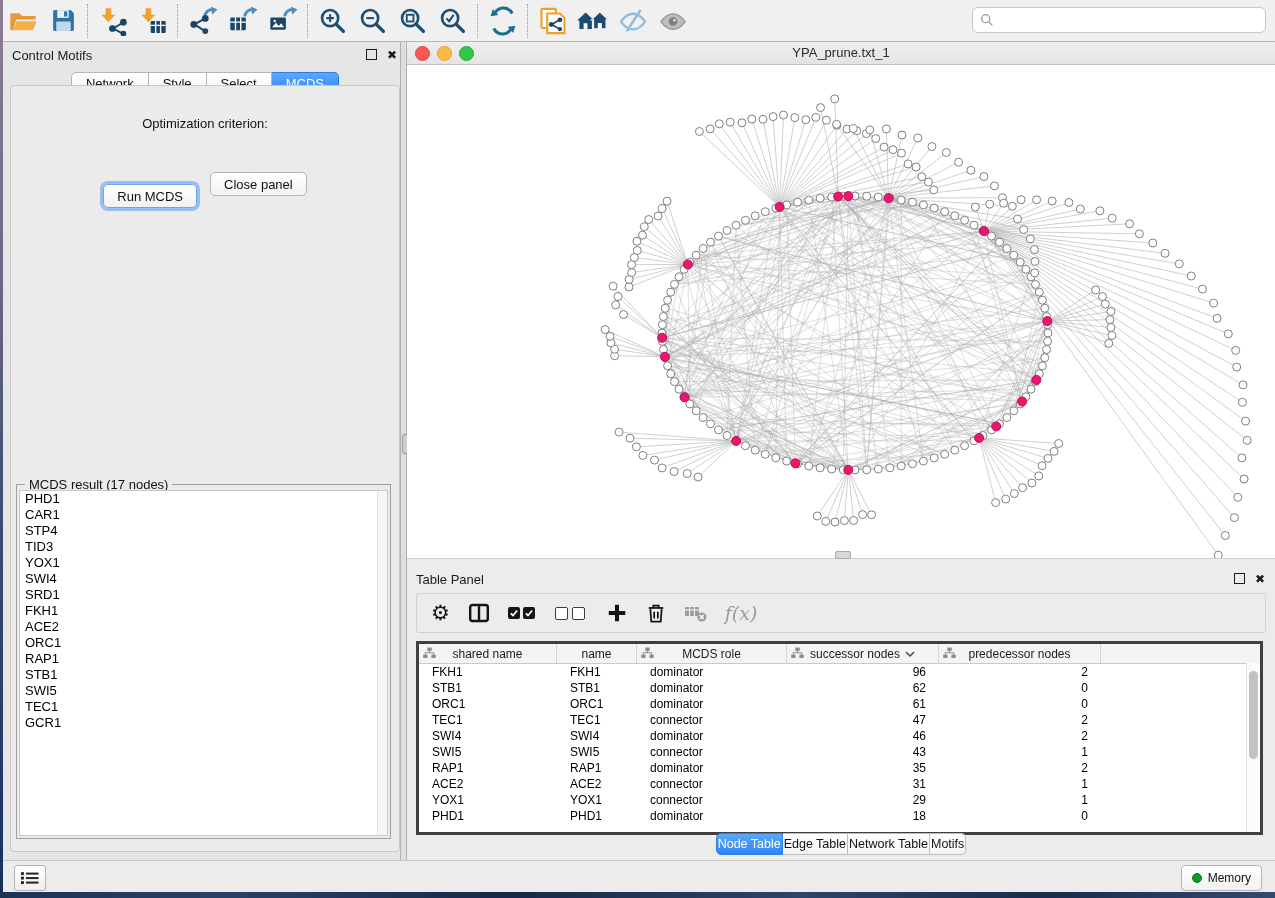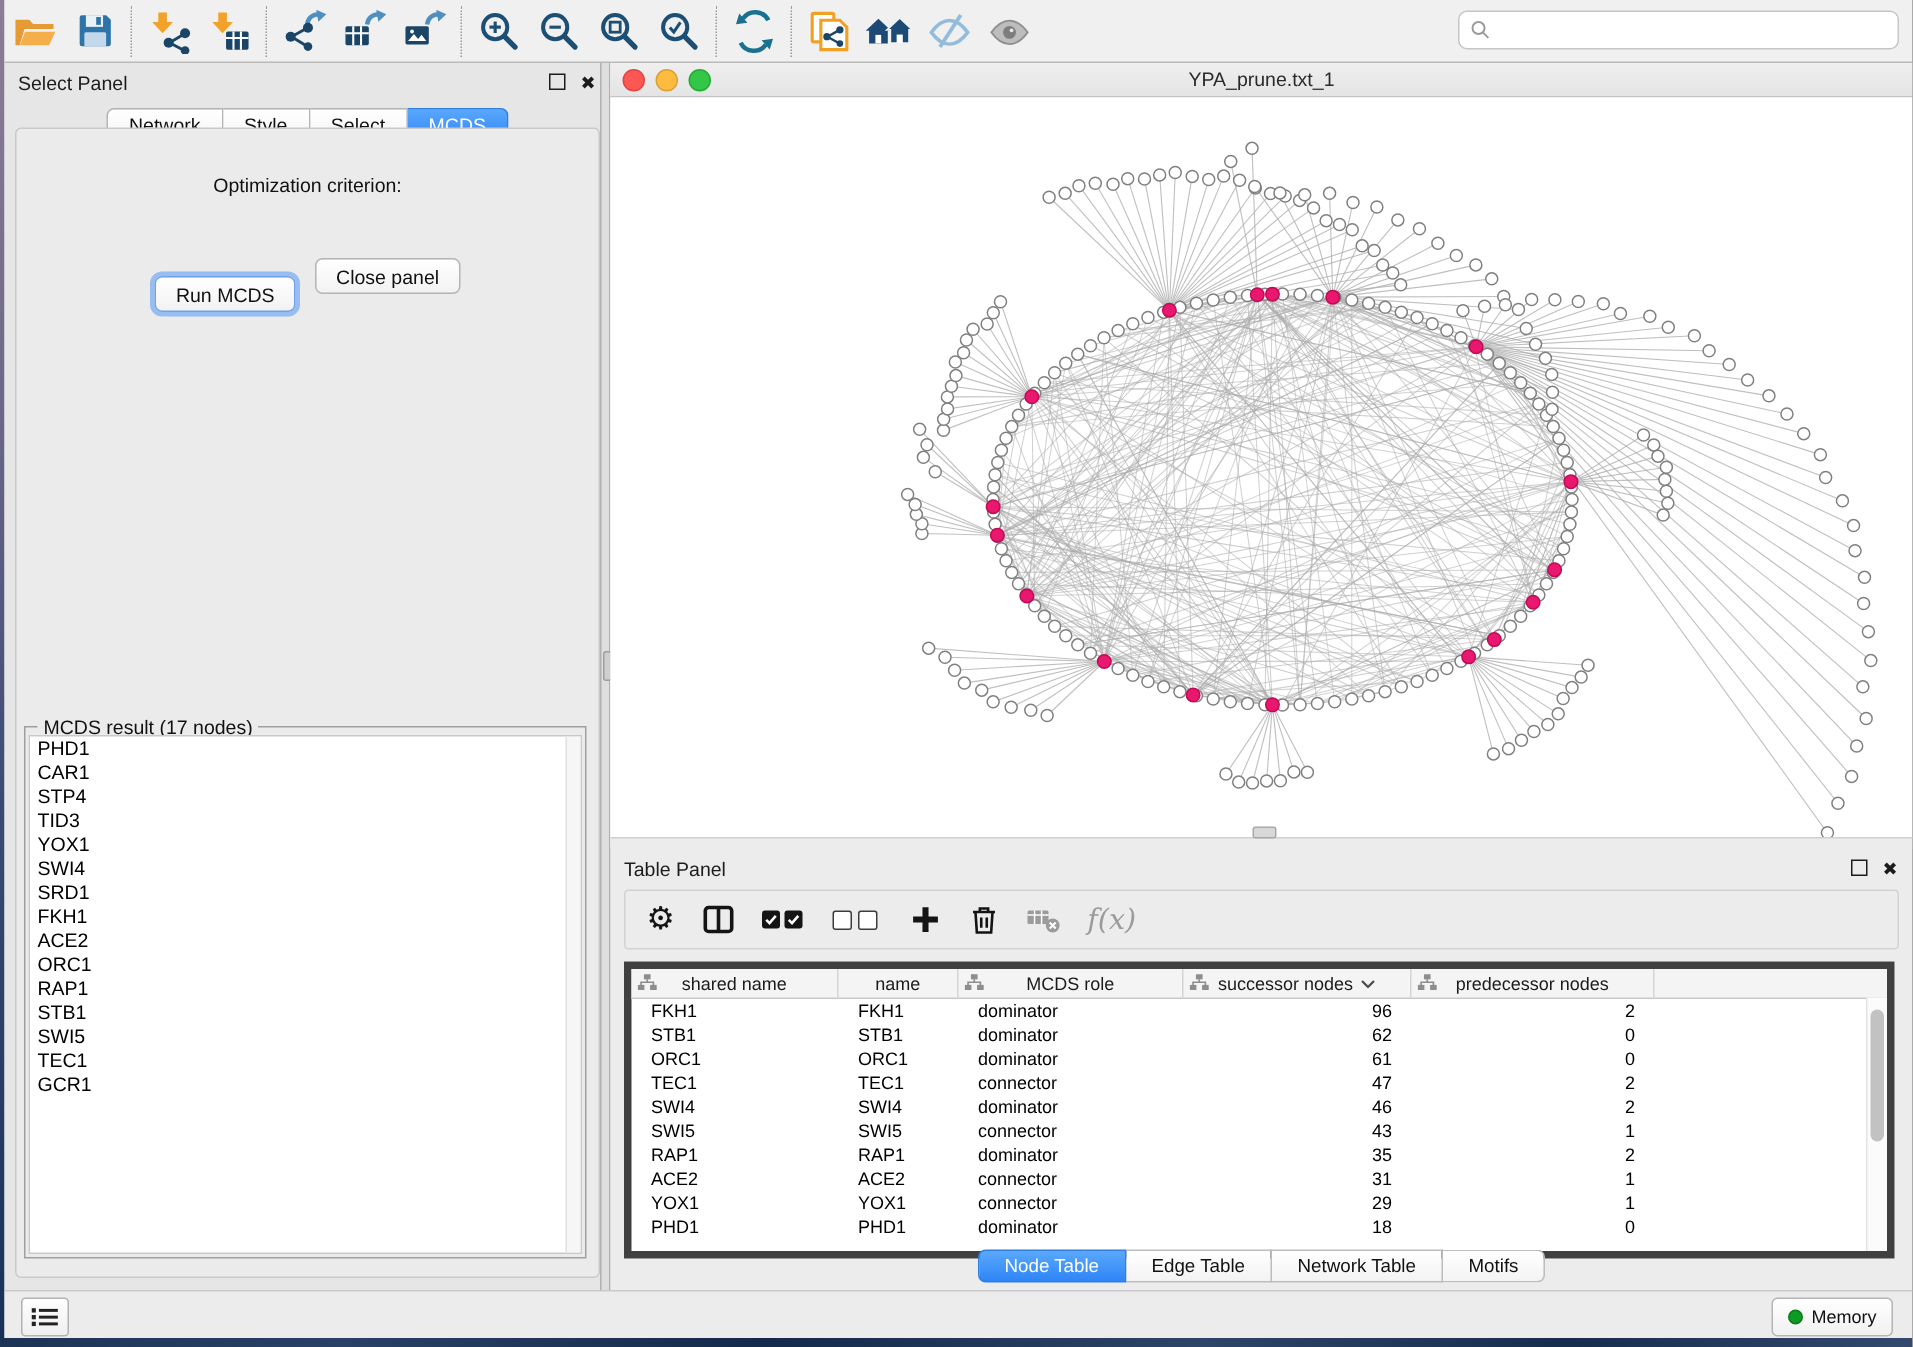--- a/index.html
+++ b/index.html
@@ -64,32 +64,32 @@
   .net-split{position:absolute;left:0;right:0;bottom:0;height:7px;background:#ececec;border-top:1px solid #cfcfcf;}
   
   .table-panel{position:absolute;left:407px;top:566px;right:0;height:294px;background:#ececec;}
   .tp-toolbar{position:absolute;left:9px;right:9px;top:27px;height:40px;background:#ececec;border:1px solid #d2d2d2;
     border-radius:3px;display:flex;align-items:center;gap:17px;padding-left:14px;box-sizing:border-box;}
   .tpi{display:flex;align-items:center;justify-content:center;}
   .gear-ch{font-size:21px;color:#151515;line-height:20px;}
   .chk{width:12px;height:12px;background:#151515;border-radius:2px;display:inline-flex;align-items:center;justify-content:center;margin-right:3px;}
   .unchk{width:11px;height:11px;border:1.6px solid #3c3c3c;border-radius:2px;background:#fff;display:inline-block;margin-right:4px;}
   .fx{font-family:"DejaVu Serif",serif;font-style:italic;font-size:19px;color:#9b9b9b;}
-  .ntable{position:absolute;left:9px;right:12px;top:75px;height:188px;background:#fff;border:5px solid #404040;}
+  .ntable{position:absolute;left:9px;right:12px;top:75px;height:188px;background:#fff;border:3px solid #404040;}
   .thead{display:flex;height:19px;border-bottom:1px solid #c9c9c9;background:#f4f4f4;}
   .th{position:relative;display:flex;align-items:center;justify-content:center;gap:5px;font-size:12px;color:#1b1b1b;
     border-right:1px solid #d4d4d4;box-sizing:border-box;height:19px;}
   .tr{display:flex;height:16px;align-items:center;}
   .td{font-size:12px;color:#000;box-sizing:border-box;white-space:nowrap;overflow:hidden;}
   .td.num{text-align:right;padding-right:13px;}
   .td.txt{padding-left:13px;}
   .tscroll{position:absolute;right:0;top:19px;bottom:0;width:13px;background:#fbfbfb;border-left:1px solid #e3e3e3;}
   .tthumb{position:absolute;left:2px;right:2px;top:8px;height:88px;background:#c2c2c2;border-radius:5px;}
   .tp-tabs{position:absolute;left:0;right:0;top:267px;display:flex;justify-content:center;}
-  .seg2{height:20px;line-height:20px;padding:0 17px;font-size:12.5px;color:#111;background:linear-gradient(#ffffff,#f3f3f3);
+  .seg2{height:20px;line-height:20px;padding:0 1px;font-size:12.5px;color:#111;background:linear-gradient(#ffffff,#f3f3f3);
     border:1px solid #bdbdbd;border-left:none;}
   .seg2:first-child{border-left:1px solid #bdbdbd;border-radius:5px 0 0 5px;}
   .seg2:last-child{border-radius:0 5px 5px 0;}
   .seg2.active{background:linear-gradient(#5aa8fc,#2f85f7);color:#fff;border-color:#2f7fe0;}
   
   .status-bar{position:absolute;left:3px;right:0;top:860px;height:33px;background:#ececec;border-top:1px solid #c9c9c9;}
   .list-btn{position:absolute;left:11px;top:4px;width:30px;height:24px;background:linear-gradient(#fff,#efefef);
     border:1px solid #b3b3b3;border-radius:3px;display:flex;align-items:center;justify-content:center;}
   .memory-btn{position:absolute;right:13px;top:4px;height:24px;padding:0 10px;background:linear-gradient(#fff,#f1f1f1);
     border:1px solid #b5b5b5;border-radius:4px;display:flex;align-items:center;gap:6px;font-size:12px;color:#111;}
@@ -251,21 +251,21 @@
     <div class="search-wrap">
       <svg class="search-ico" viewBox="0 0 16 16">
           <circle cx="6.5" cy="6.5" r="4.6" fill="none" stroke="#9a9a9a" stroke-width="1.5"></circle>
           <line x1="10" y1="10" x2="14" y2="14" stroke="#9a9a9a" stroke-width="1.5"></line>
         </svg>
       <input type="text" value="" style="">
     </div>
   </div>
 
   <div class="control-panel">
-    <div class="panel-title">Select Panel</div>
+    <div class="panel-title">Control Motifs</div>
     <div class="panel-ctrls">
       <span class="float-ico"></span>
       <span class="close-ico">✖</span>
     </div>
     <div class="ctl-tabs">
         <div class="seg">Network</div>
         <div class="seg">Style</div>
         <div class="seg">Select</div>
         <div class="seg active">MCDS</div>
       </div>

